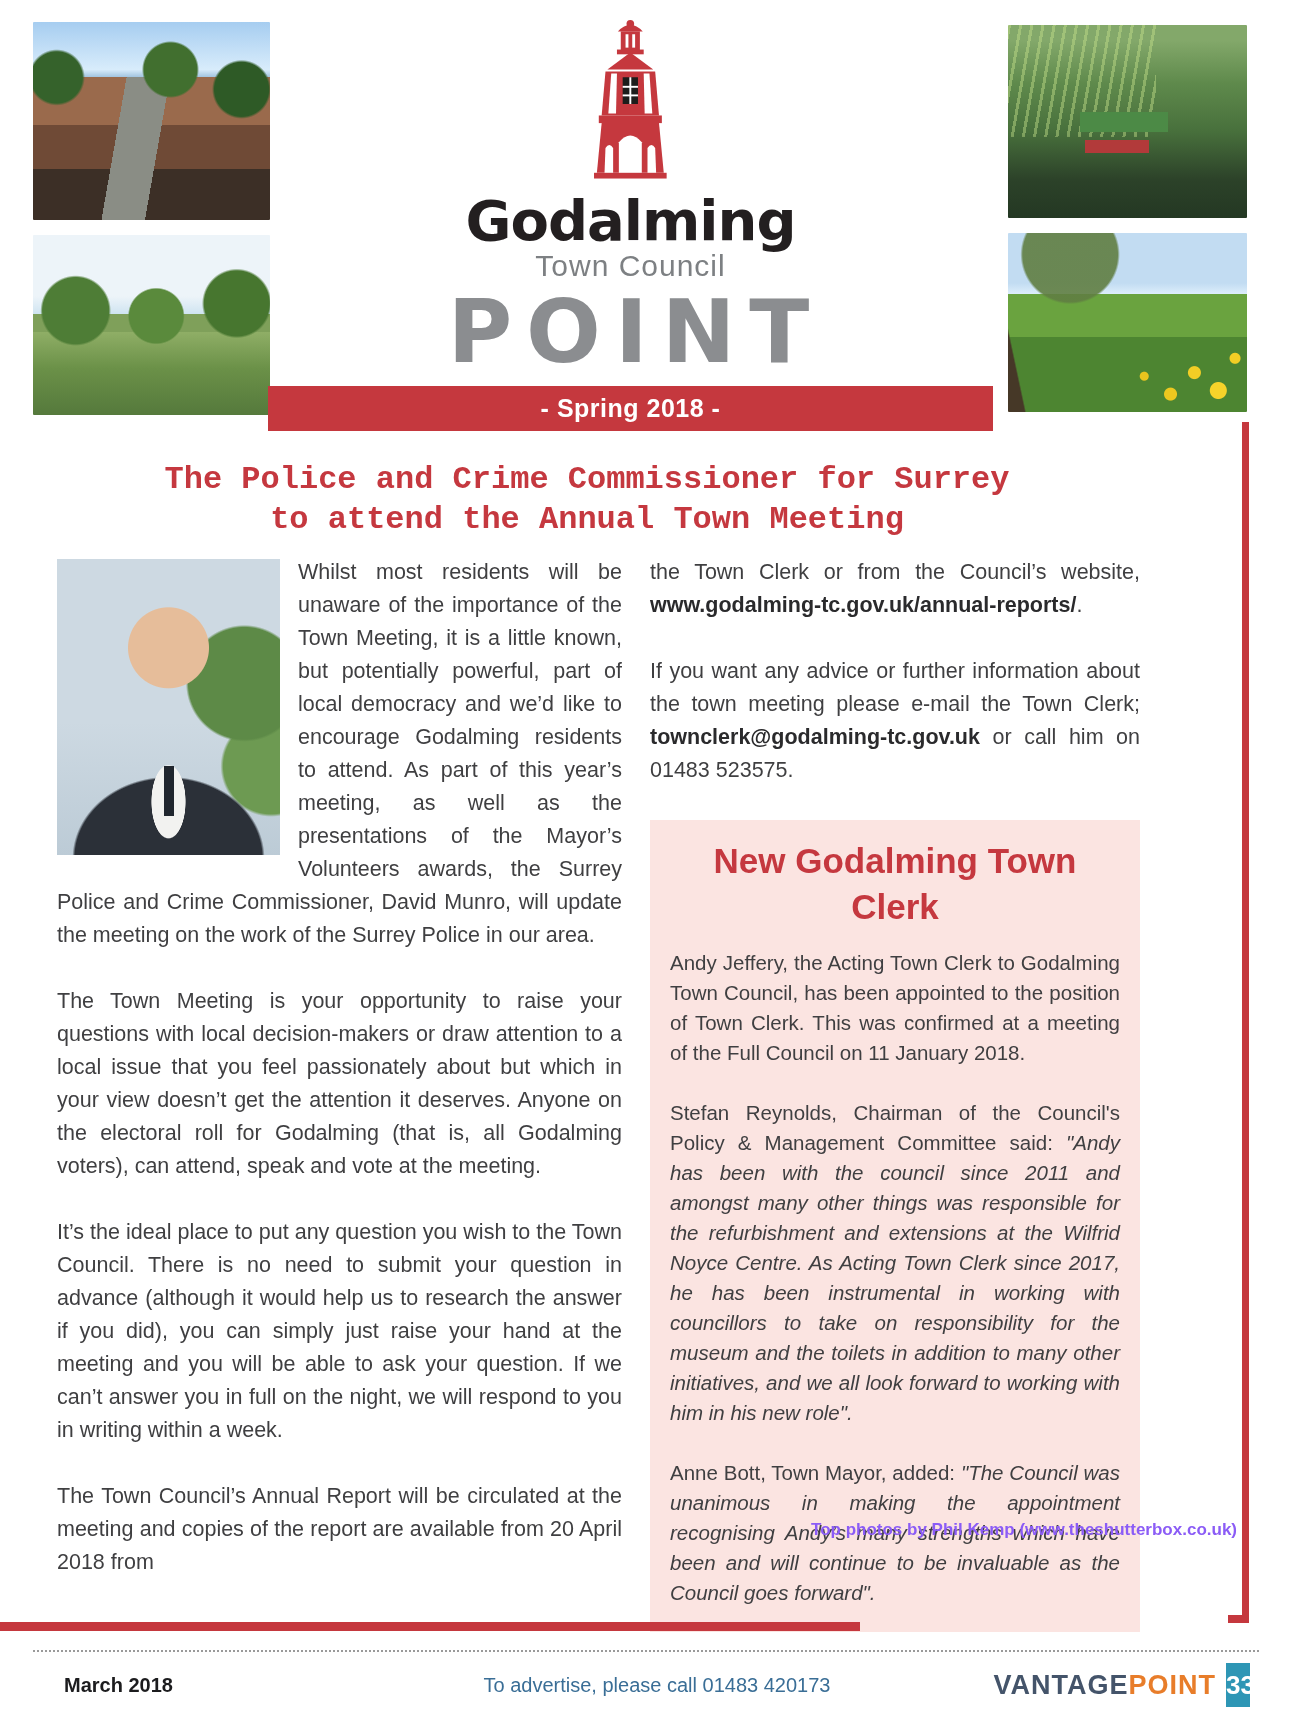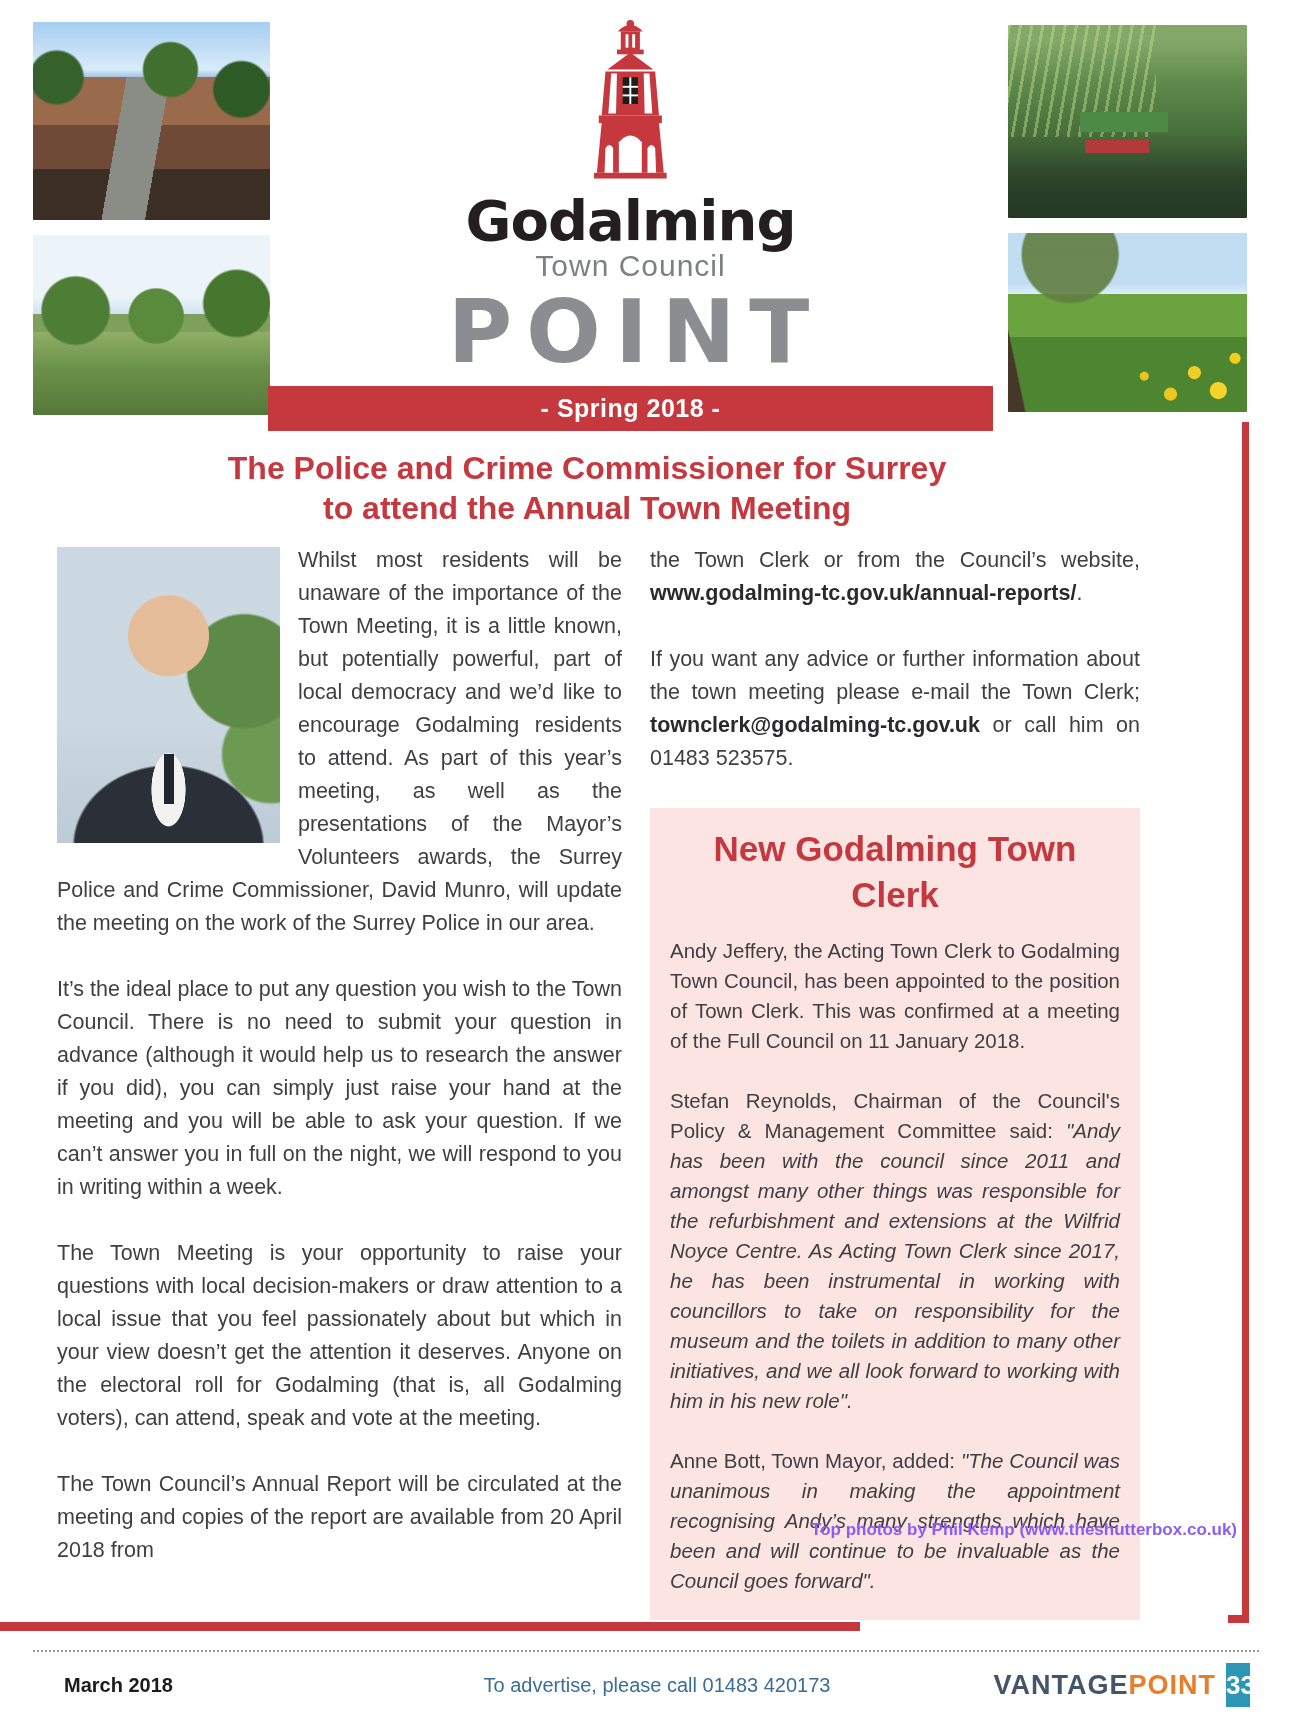--- a/index.html
+++ b/index.html
@@ -46,22 +46,22 @@
   .tower{height:172px;margin-top:18px;}
   .brand{font-family:"DejaVu Sans",sans-serif;font-weight:bold;font-size:56px;line-height:54px;
          color:#231f20;letter-spacing:-1px;}
   .brand-sub{font-size:30px;line-height:36px;color:#7d8083;letter-spacing:1px;}
   .news{font-family:"DejaVu Sans",sans-serif;font-weight:bold;font-size:88px;line-height:96px;
         color:#8b8d90;letter-spacing:14px;margin-left:10px;}
   .banner{margin-top:6px;height:45px;line-height:45px;background:#c5383e;color:#ffffff;
           font-weight:bold;font-size:25px;letter-spacing:.5px;}
 
   
-  .headline{width:1060px;margin:16px 0 16px 57px;text-align:center;color:#c5383f;
-            font-size:32px;line-height:40px;font-weight:bold;}
+  .headline{width:1060px;margin:28px 0 16px 57px;text-align:center;color:#c5383f;
+            font-size:32px;line-height:40px;font-weight:bold;font-family:Liberation Mono, monospace;}
 
   
   .columns{display:flex;margin-left:57px;width:1163px;gap:28px;text-align:justify;}
   .col-left{width:565px;font-size:21.5px;line-height:33px;}
   .col-right{width:490px;font-size:21.5px;line-height:33px;}
   .columns p{margin:0 0 33px 0;}
   .munro{float:left;width:223px;height:296px;margin:3px 18px 6px 0;background-color:#c9d5de;background-image:
      linear-gradient(#20262e,#20262e),
      radial-gradient(ellipse 28px 60px at 50% 82%,#f2f2f0 0 60%,transparent 62%),
      radial-gradient(circle at 50% 30%,#e6bd9a 0 40px,transparent 41px),
@@ -154,22 +154,22 @@
     <span>The Police and Crime Commissioner for Surrey</span><br>
     <span>to attend the Annual Town Meeting</span>
   </h1>
 
   <main class="columns">
     <section class="col-left">
       <p>
         <span class="munro"></span>
         <span>Whilst most residents will be unaware of the importance of the Town Meeting, it is a little known, but potentially powerful, part of local democracy and we’d like to encourage Godalming residents to attend.  As part of this year’s meeting, as well as the presentations of the Mayor’s Volunteers awards, the Surrey Police and Crime Commissioner, David Munro, will update the meeting on the work of the Surrey Police in our area.</span>
       </p>
+      <p>The Town Meeting is your opportunity to raise your questions with local decision-makers or draw attention to a local issue that you feel passionately about but which in your view doesn’t get the attention it deserves.  Anyone on the electoral roll for Godalming (that is, all Godalming voters), can attend, speak and vote at the meeting.</p>
       <p>It’s the ideal place to put any question you wish to the Town Council. There is no need to submit your question in advance (although it would help us to research the answer if you did), you can simply just raise your hand at the meeting and you will be able to ask your question.  If we can’t answer you in full on the night, we will respond to you in writing within a week.</p>
-      <p>The Town Meeting is your opportunity to raise your questions with local decision-makers or draw attention to a local issue that you feel passionately about but which in your view doesn’t get the attention it deserves.  Anyone on the electoral roll for Godalming (that is, all Godalming voters), can attend, speak and vote at the meeting.</p>
       <p>The Town Council’s Annual Report will be circulated at the meeting and copies of the report are available from 20 April 2018 from</p>
     </section>
 
     <section class="col-right">
       <p>
         <span>the Town Clerk or from the Council’s website, </span><b>www.godalming-tc.gov.uk/annual-reports/</b><span>.</span>
       </p>
       <p>
         <span>If you want any advice or further information about the town meeting please e-mail the Town Clerk; </span><b>townclerk@godalming-tc.gov.uk</b><span> or call him on 01483 523575.</span>
       </p>

